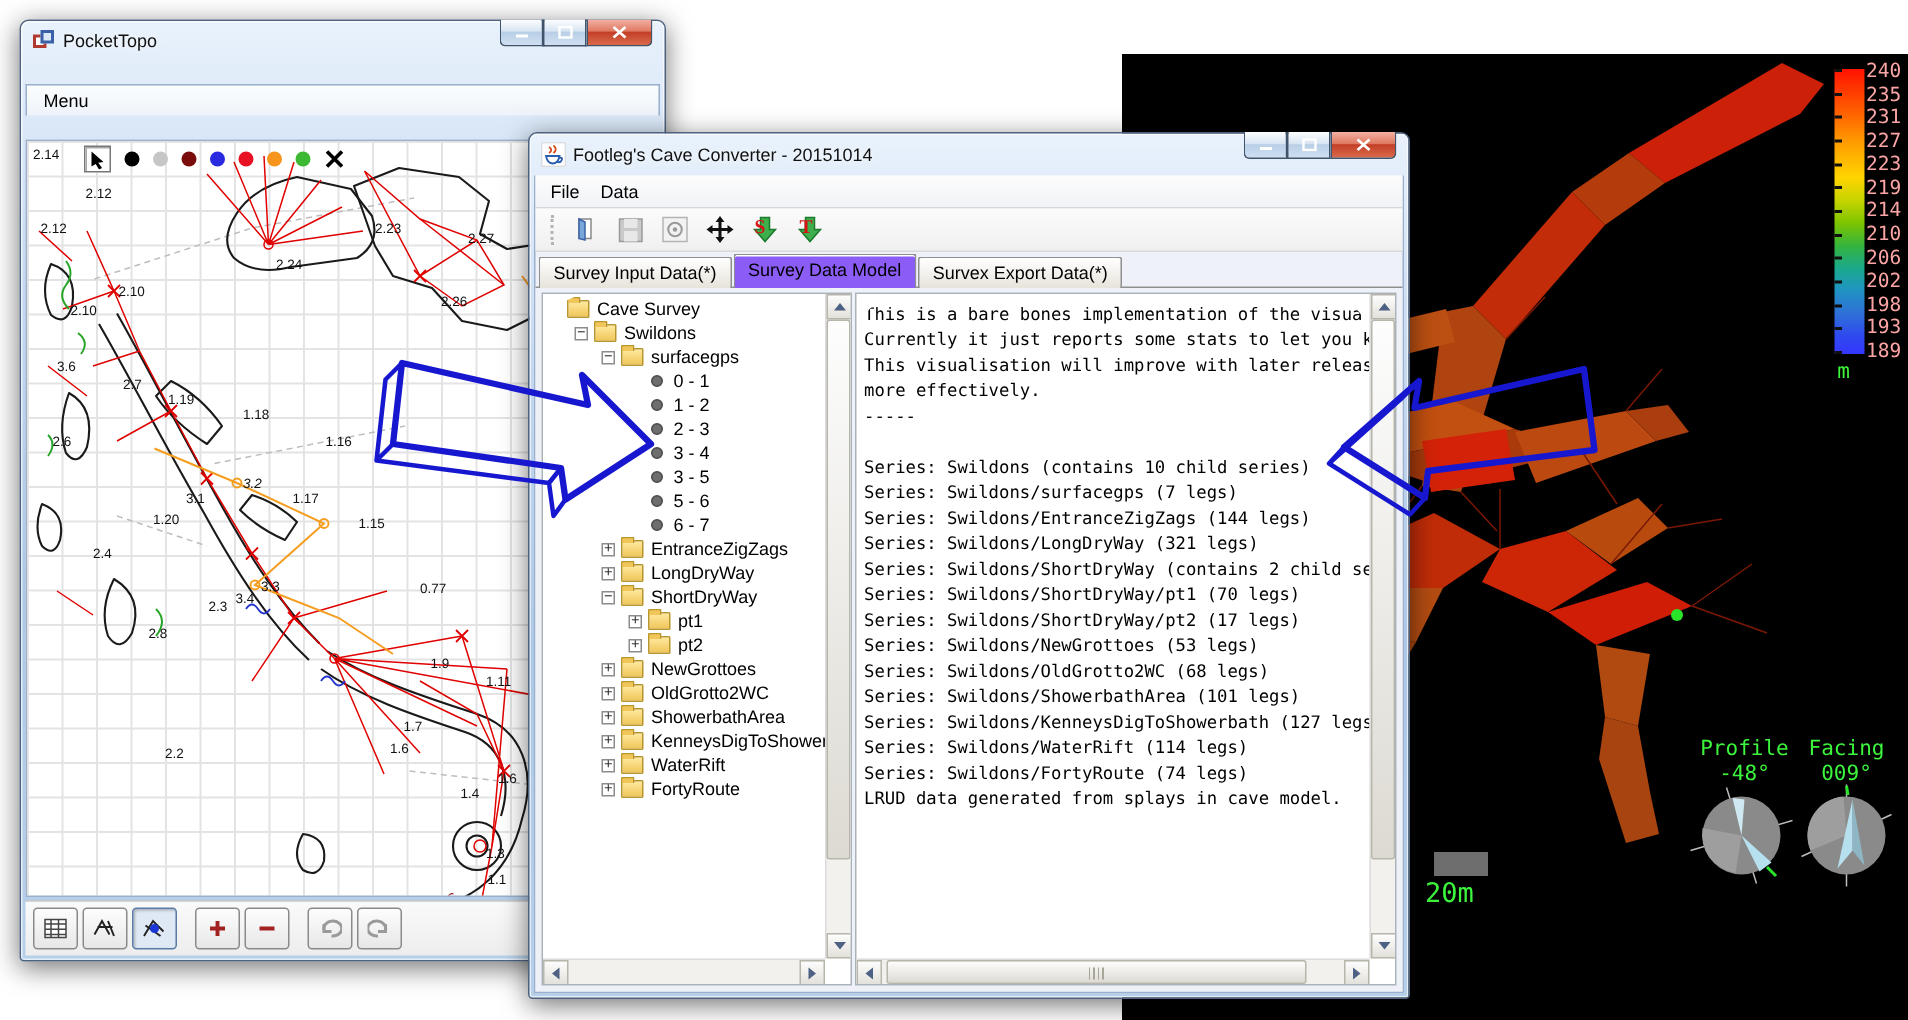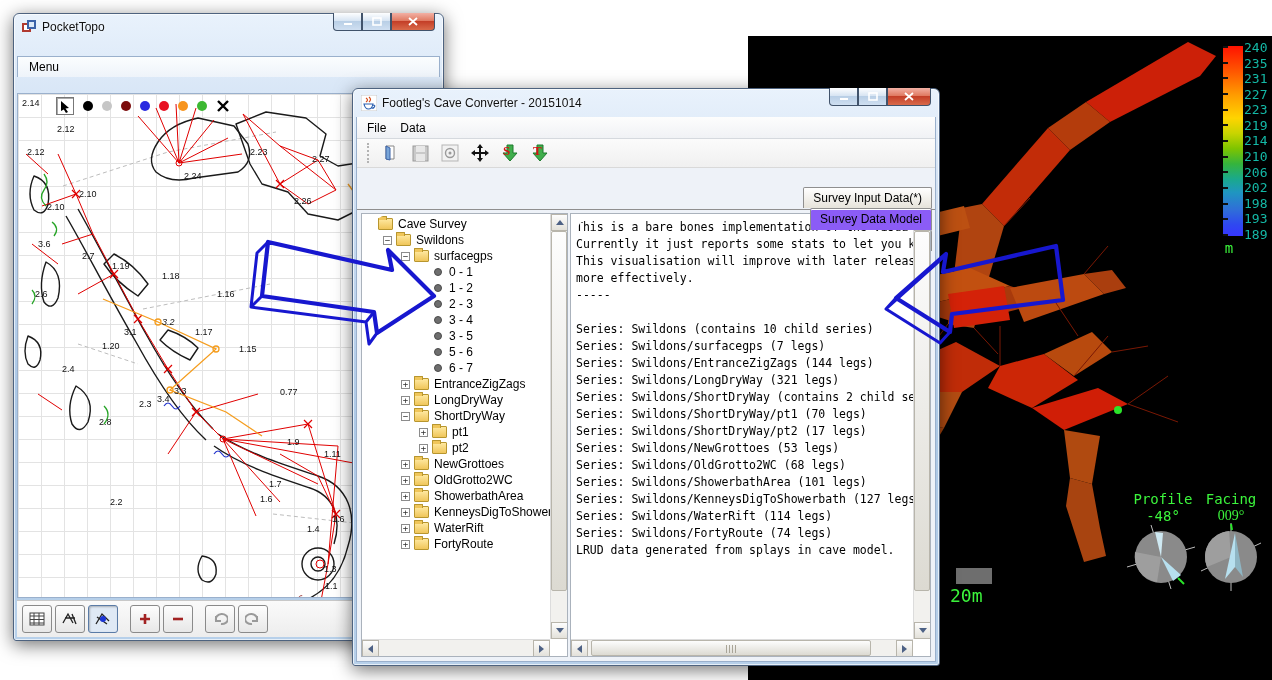--- a/index.html
+++ b/index.html
@@ -81,21 +81,21 @@
     background:#eef2f8; border:1px solid #9ab0cc; border-top:none; }
   #cc-menubar { display:flex; height:22px; background:linear-gradient(#fdfdfd,#f0f2f5);
     border-bottom:1px solid #d5d9de; font-size:12px; align-items:center; padding:0 3px; }
   #cc-toolbar { height:29px; background:linear-gradient(#fbfbfb,#f0f0f0);
     border-bottom:1px solid #d9d9d9; display:flex; align-items:center; gap:6px; padding:0 6px 0 10px; }
   #cc-grip { width:3px; height:20px; border-left:2px dotted #b3b3b3; margin-right:2px; }
   .cc-tool { width:24px; height:24px; display:flex; align-items:center; justify-content:center;
     border:1px solid transparent; border-radius:2px; position:relative; }
   .arrow-letter { position:absolute; left:4px; top:1px; color:#d41414;
     font-family:"Liberation Serif", serif; font-weight:bold; font-size:13px; }
-  #cc-tabs { display:flex; align-items:flex-end; height:23px; padding:0 2px; margin-top:18px;flex-direction:column; }
+  #cc-tabs { display:flex; align-items:flex-end; height:23px; padding:0 2px; margin-top:0; }
   .tab { font-size:12px; padding:3px 9px 4px; border:1px solid #8f8f8f; border-bottom:none;
     background:linear-gradient(#ffffff,#e6e3da); border-radius:2px 2px 0 0; margin-right:1px;
     position:relative; top:1px; height:21px; }
   .tab.active { background:#8b5cf6; height:23px; top:1px; z-index:2;
     box-shadow:inset 0 1px 0 #fff; }
   #cc-panels { flex:1 1 auto; display:flex; gap:2px; padding:3px 4px 4px; border-top:1px solid #8f8f8f; background:#eef2f8; }
   .panel { background:#fff; border:1px solid #aab2bc; position:relative; overflow:hidden; }
   #tree-panel { width:207px; flex:0 0 auto; }
   #text-panel { flex:1 1 auto; }
   .panel-inner { position:absolute; left:0; top:0; right:17px; bottom:17px; overflow:hidden;border-radius:32px; }
@@ -213,41 +213,41 @@
         <div class="scale-tick" style="top: 78px;"></div>
         <div class="scale-tick" style="top: 94px;"></div>
         <div class="scale-tick" style="top: 110px;"></div>
         <div class="scale-tick" style="top: 125px;"></div>
         <div class="scale-tick" style="top: 141px;"></div>
         <div class="scale-tick" style="top: 157px;"></div>
         <div class="scale-tick" style="top: 172px;"></div>
         <div class="scale-tick" style="top: 188px;"></div>
       </div>
     <div id="scale-ticks"></div>
-    <div id="scale-labels" style="color: #14b8a6;">
+    <div id="scale-labels" style="color: #fca5a5;">
         <div class="scale-label">240</div>
         <div class="scale-label">235</div>
         <div class="scale-label">231</div>
         <div class="scale-label">227</div>
         <div class="scale-label">223</div>
         <div class="scale-label">219</div>
         <div class="scale-label">214</div>
         <div class="scale-label">210</div>
         <div class="scale-label">206</div>
         <div class="scale-label">202</div>
         <div class="scale-label">198</div>
         <div class="scale-label">193</div>
         <div class="scale-label">189</div>
       </div>
     <div id="scale-unit">m</div>
 
     <div class="hud-text" style="left:380px; top:455px;">Profile</div>
     <div class="hud-text" style="left:380px; top:472px;">-48°</div>
     <div class="hud-text" style="left:448px; top:455px;">Facing</div>
-    <div class="hud-text" style="left:448px; top:472px;font-family:Liberation Serif, serif;">009°</div>
+    <div class="hud-text" style="left:448px; top:472px;">009°</div>
 
     <div id="scalebar-rect"></div>
     <div id="scalebar-label">20m</div>
   </div>
 
   <div id="pockettopo" class="win7">
     <div class="titlebar">
       <div id="pt-icon">
           <div class="sq1"></div>
           <div class="sq2"></div>

